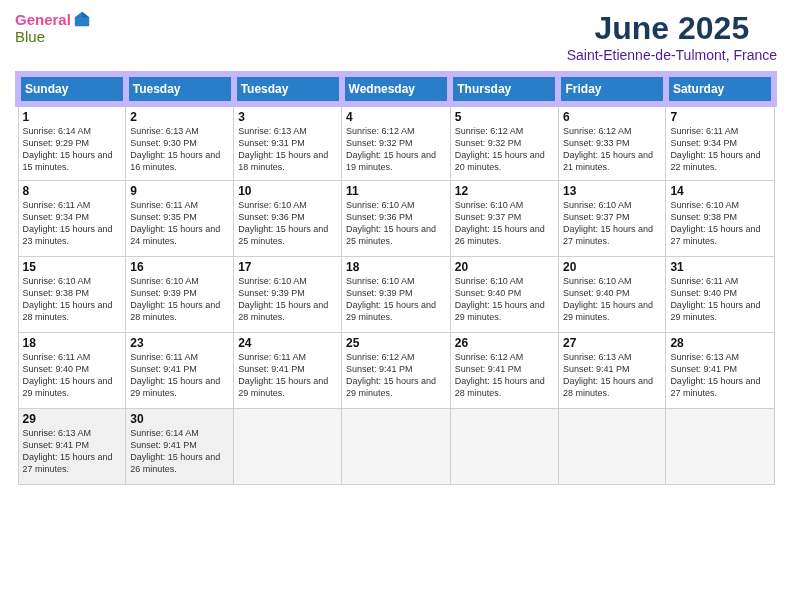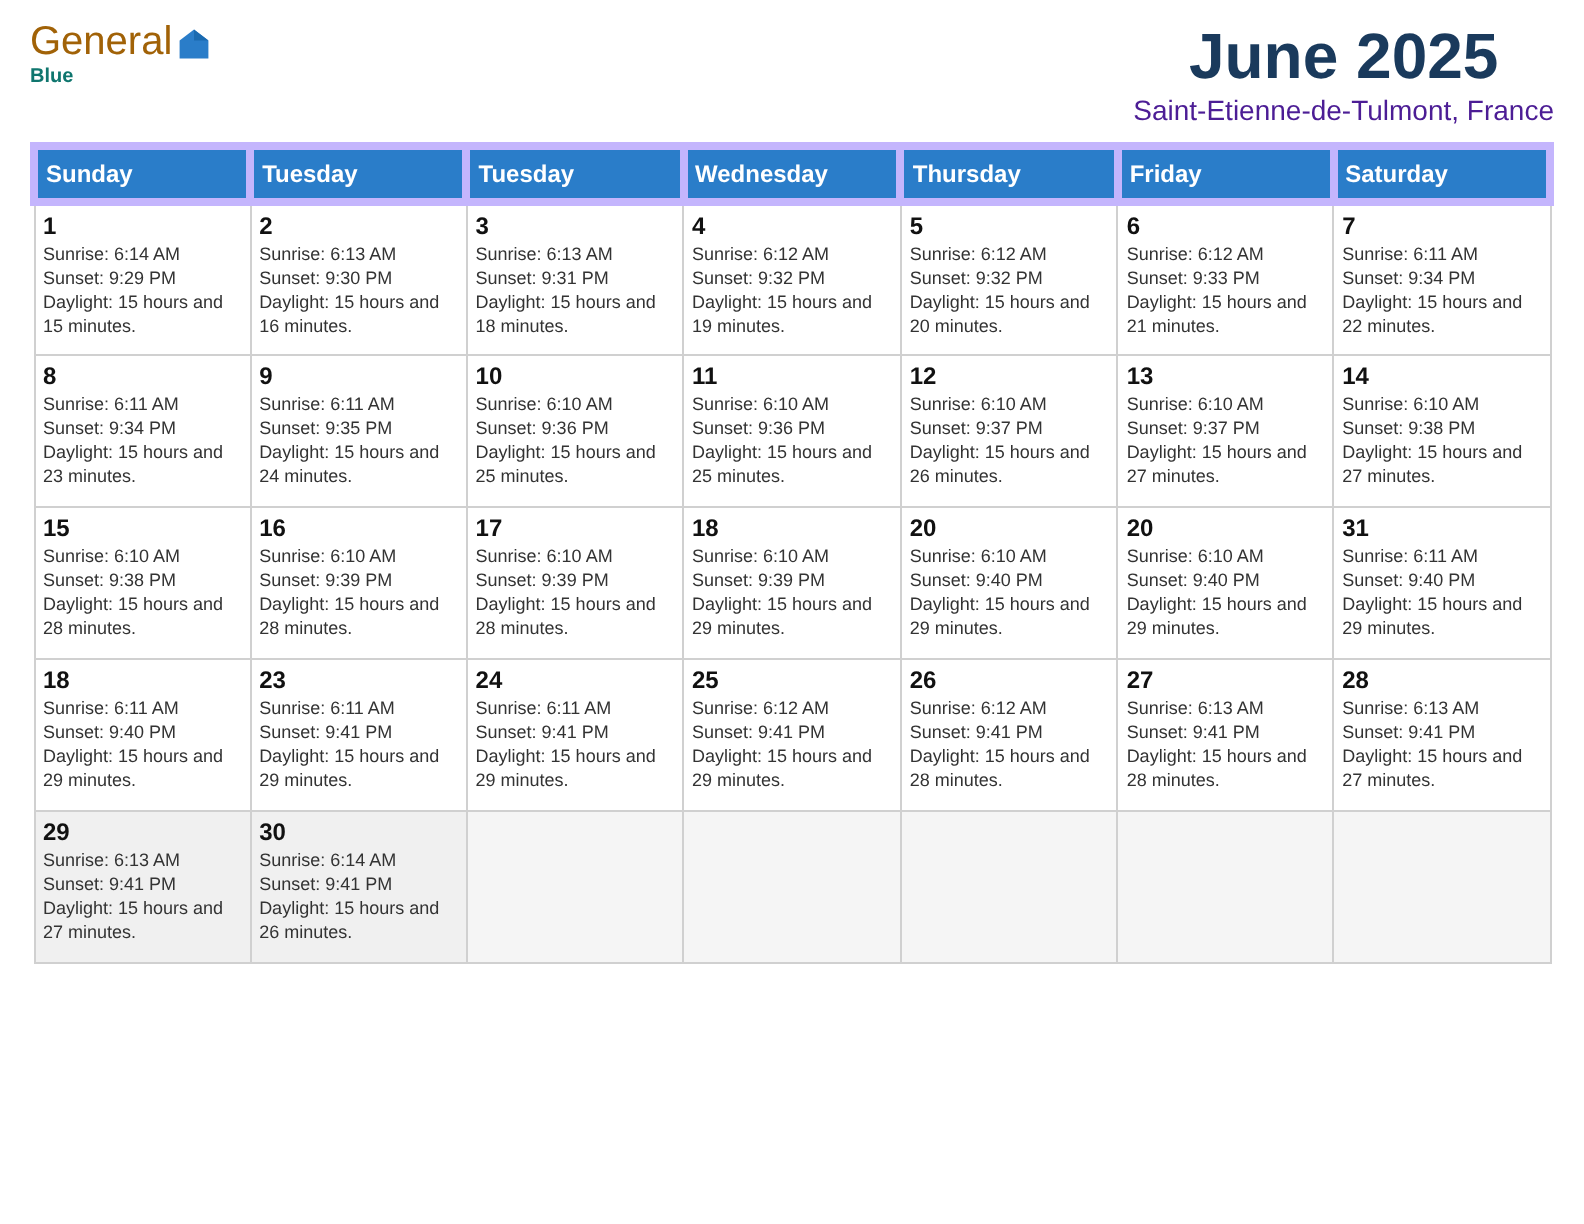--- a/index.html
+++ b/index.html
@@ -55,21 +55,21 @@
       width: 100%;
       border-collapse: collapse;
     }
     .calendar th {
       background: #2a7dc9;
       color: #fff;
       font-size: 12px;
       font-weight: bold;
       padding: 5px 4px;
       text-align: left;
-      border: 4px solid #c4b5fd;
+      border: 6px solid #c4b5fd;
     }
     .calendar td {
       vertical-align: top;
       border: 1px solid #d0d0d0;
       padding: 3px 4px;
       width: 110px;
       height: 76px;
       font-size: 9.5px;
       color: #333;
       background: #fff;
@@ -97,27 +97,27 @@
       margin-left: 36px;
     }
   </style>
 </head>
 <body>
 
 <div class="page">
   <div class="header">
     <div class="logo">
       <div class="logo-text">
-        <span style="color:#a16207; font-size:20px; font-weight:normal;">General</span>
+        <span style="color:#ec4899; font-size:15px; font-weight:bold;">General</span>
         <svg class="logo-icon" viewBox="0 0 20 20">
           <path d="M10 2 L18 8 L18 18 L2 18 L2 8 Z" fill="#2a7dc9"></path>
           <path d="M10 2 L18 8 L10 8 Z" fill="#1a6ab0"></path>
         </svg>
       </div>
-      <div style="font-size:10px; font-weight:bold; color:#0f766e;">Blue</div>
+      <div style="font-size:15px; font-weight:normal; color:#4d7c0f;">Blue</div>
     </div>
     <div class="title-block">
       <div class="month-title">June 2025</div>
       <div class="location">Saint-Etienne-de-Tulmont, France</div>
     </div>
   </div>
 
   <table class="calendar">
     <thead>
       <tr>

